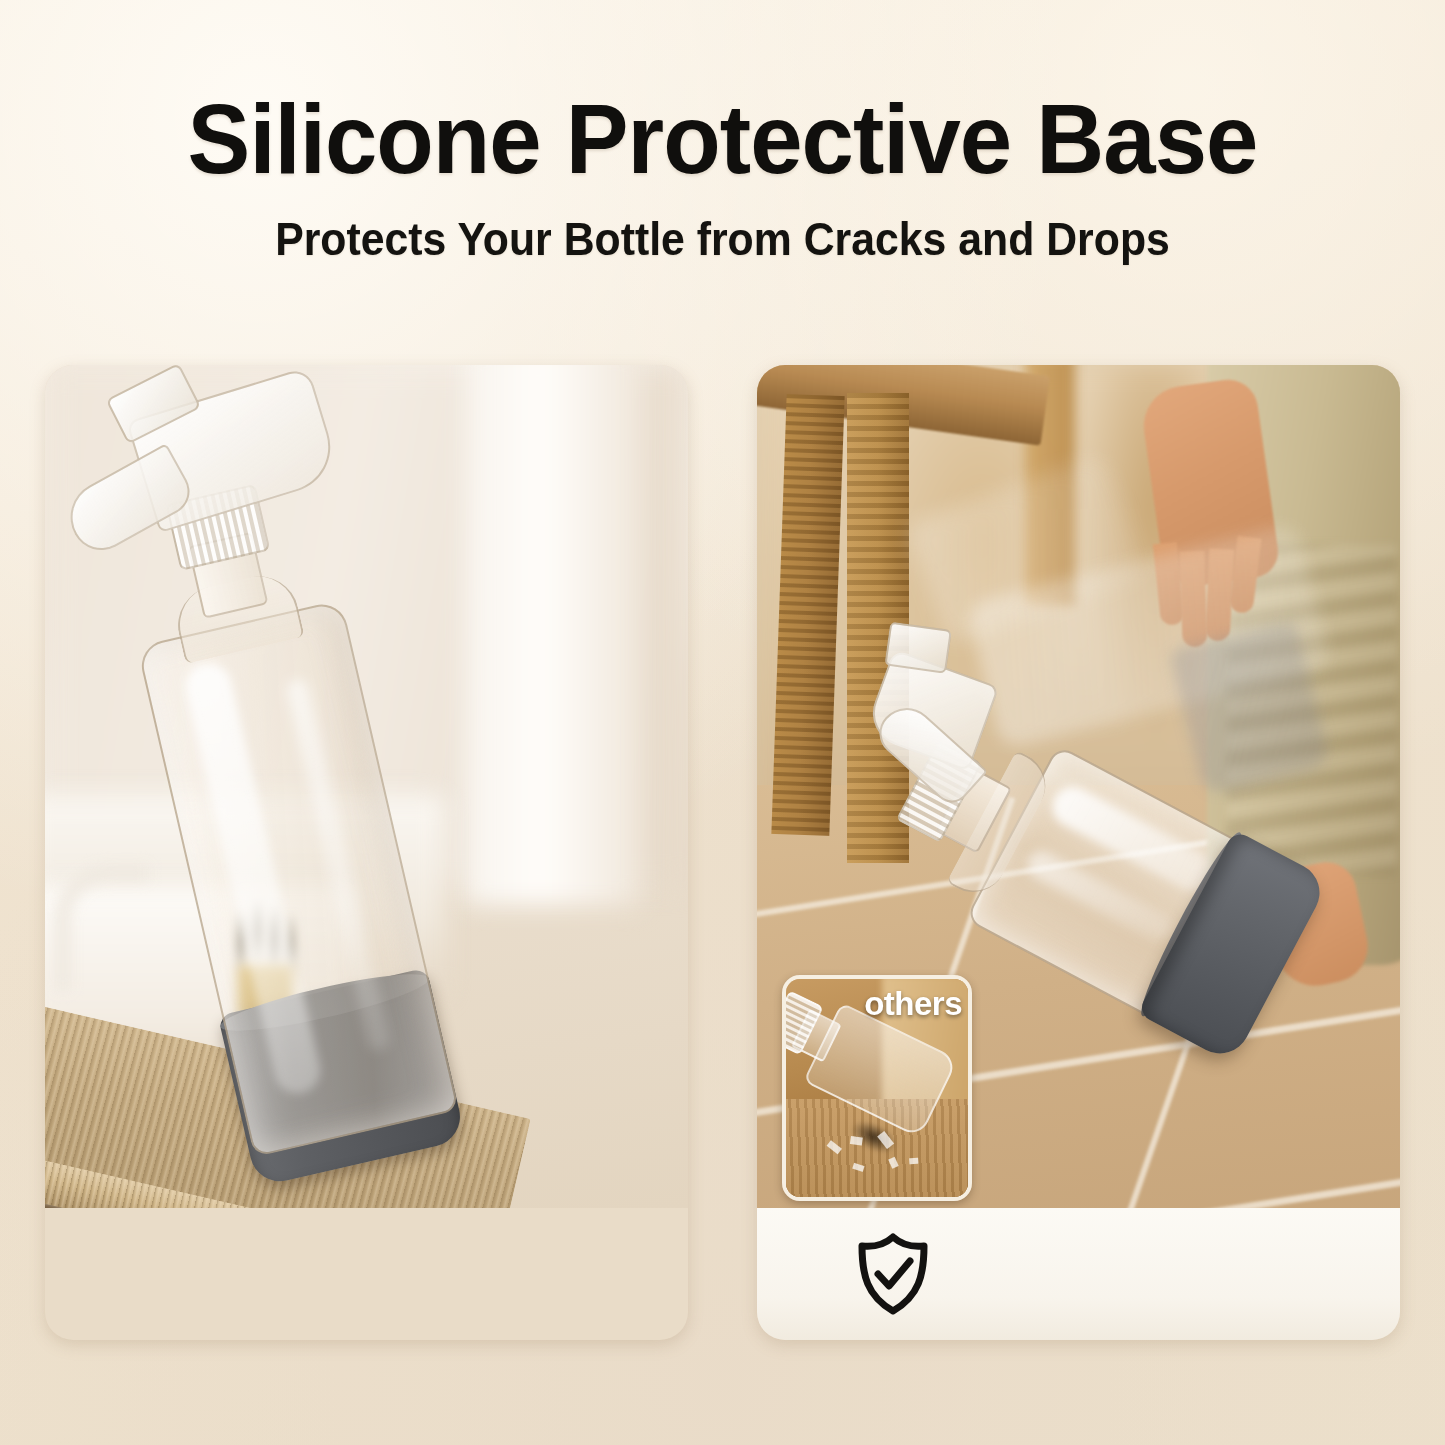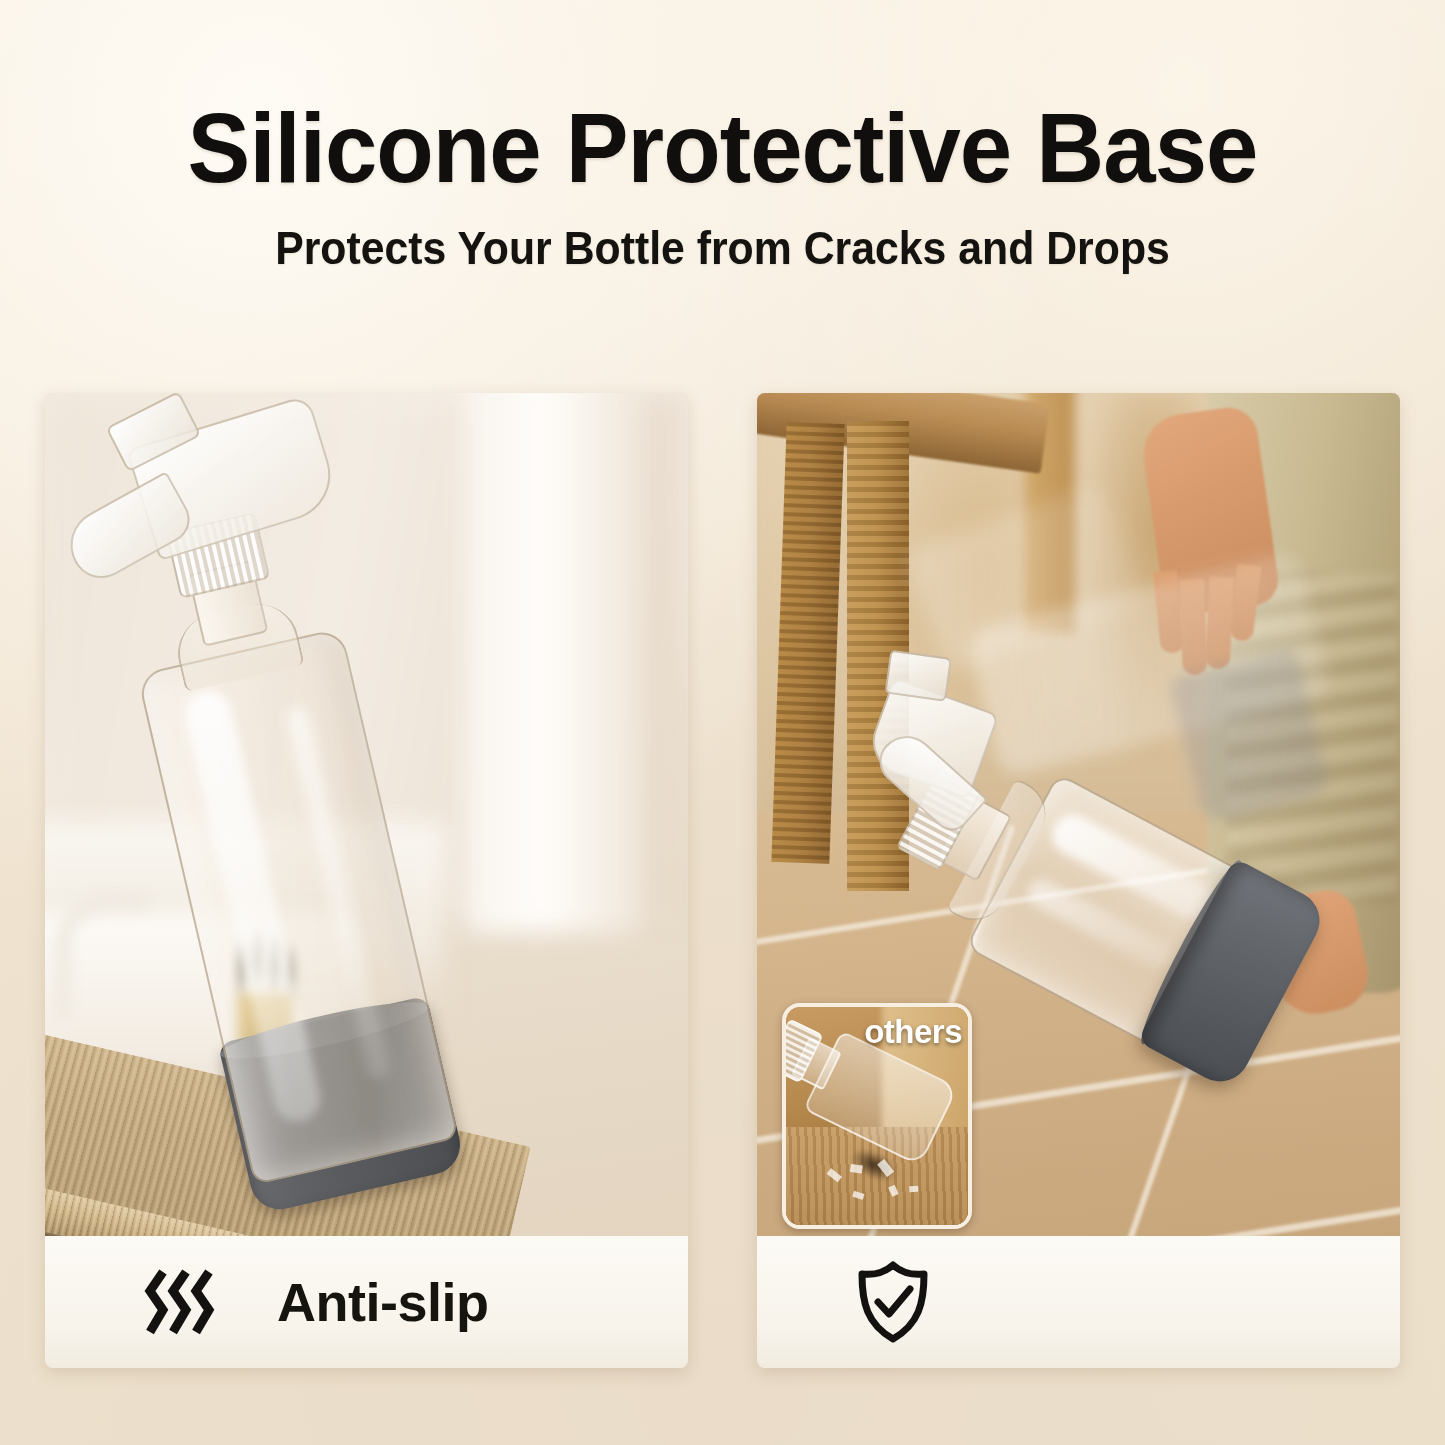--- a/index.html
+++ b/index.html
@@ -10,44 +10,43 @@
   }
   #page{
     position:relative;width:1445px;height:1445px;
     background:
       radial-gradient(circle at 18% 8%, rgba(255,252,246,.95) 0%, rgba(255,252,246,0) 46%),
       radial-gradient(circle at 82% 6%, rgba(255,250,240,.7) 0%, rgba(255,250,240,0) 40%),
       radial-gradient(circle at 50% 96%, rgba(233,219,200,.9) 0%, rgba(233,219,200,0) 55%),
       linear-gradient(165deg,#f6ecdc 0%,#f2e6d4 28%,#eee1cd 58%,#ece0cb 100%);
   }
   
-  .header{position:absolute;left:0;top:13px;width:1445px;text-align:center;}
+  .header{position:absolute;left:0;top:4px;width:1445px;text-align:center;}
   .title{
     margin:0;padding-top:86px;
     font-size:98px;line-height:1.0;font-weight:bold;
     letter-spacing:-1px;color:#100f0d;
     font-family:"Liberation Sans Narrow","Liberation Sans",sans-serif;
     transform:scaleX(.96);
     text-shadow:0 2px 3px rgba(120,100,70,.18);
   }
   .subtitle{
     margin:0;padding-top:28px;
     font-size:46px;line-height:1.0;font-weight:bold;color:#141310;
     font-family:"Liberation Sans Narrow","Liberation Sans",sans-serif;
     transform:scaleX(.93);
     text-shadow:0 1px 2px rgba(120,100,70,.15);
   }
   
   .cards{position:absolute;left:0;top:365px;width:1445px;height:975px;}
   .card{
     position:absolute;top:0;width:643px;height:975px;
-    border-radius:8px;overflow:hidden;
+    border-radius:28px;overflow:hidden;
     box-shadow:0 5px 16px rgba(145,120,85,.22);
     background:#e9dcc8;
-    margin-top:28px;
   }
   .card.left{left:45px;}
   .card.right{left:757px;}
   .photo{position:absolute;left:0;top:0;width:643px;height:843px;overflow:hidden;}
   
   .bath-bg{
     position:absolute;inset:0;
     background:
       radial-gradient(ellipse 55% 42% at 74% 16%, rgba(255,253,250,.95) 0%, rgba(255,253,250,0) 70%),
       radial-gradient(ellipse 40% 50% at 12% 62%, rgba(252,250,247,.85) 0%, rgba(252,250,247,0) 72%),
@@ -461,34 +460,20 @@
           <div class="body-gloss2"></div>
           <div class="shoulder-l"></div>
           <div class="neck-l"></div>
           <div class="collar-l"></div>
           <div class="head-l"></div>
           <div class="head-tip"></div>
           <div class="trigger-l"></div>
         </div>
       </div>
 
-      <div class="strip">
-        <div class="strip-inner">
-          <span class="icon-box">
-            <svg width="88" height="88" viewBox="0 0 88 88" aria-hidden="true">
-              <g fill="none" stroke="#131210" stroke-width="9" stroke-linecap="butt" stroke-linejoin="miter">
-                <path d="M26 14 L13 33 L26 52 L13 74"></path>
-                <path d="M49 14 L36 33 L49 52 L36 74"></path>
-                <path d="M72 14 L59 33 L72 52 L59 74"></path>
-              </g>
-            </svg>
-          </span>
-          <span class="feat-label">Anti-slip</span>
-        </div>
-      </div>
     </div>
 
     <div class="card right">
       <div class="photo">
         <div class="room-bg"></div>
         <div class="room-blur"></div>
         <div class="floor"></div>
         <div class="grout g1"></div>
         <div class="grout g2"></div>
         <div class="grout g3"></div>

